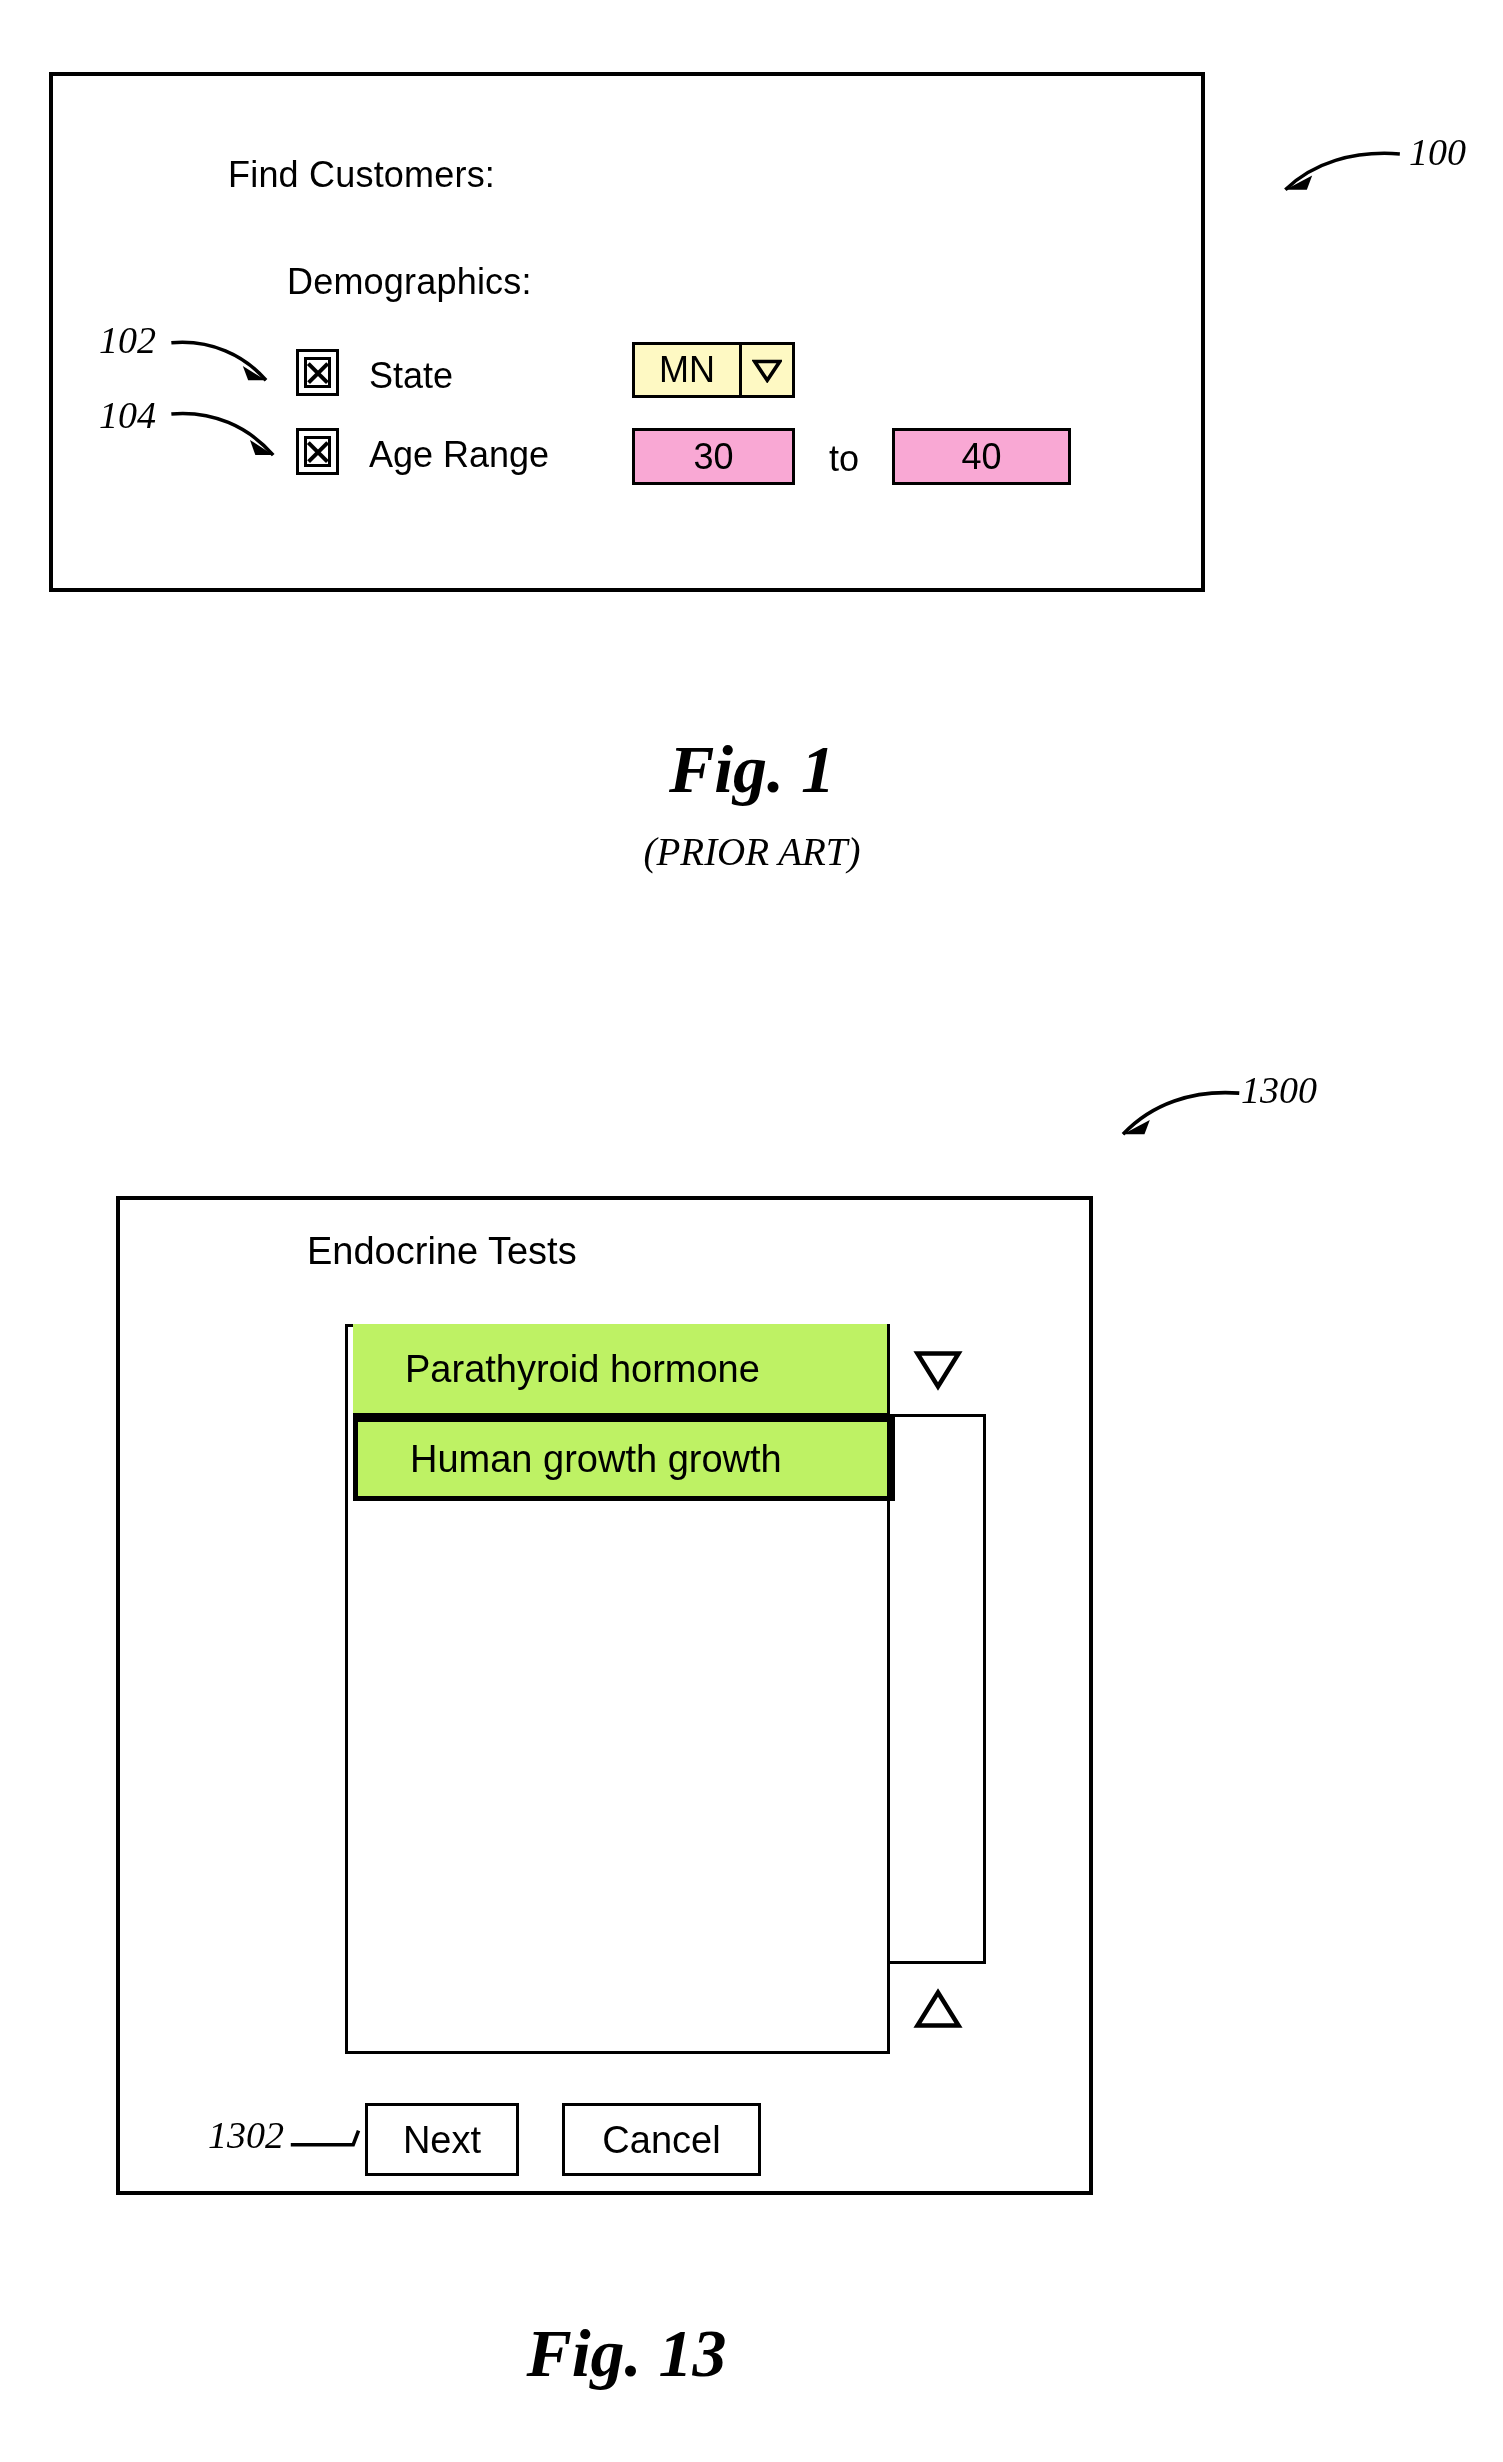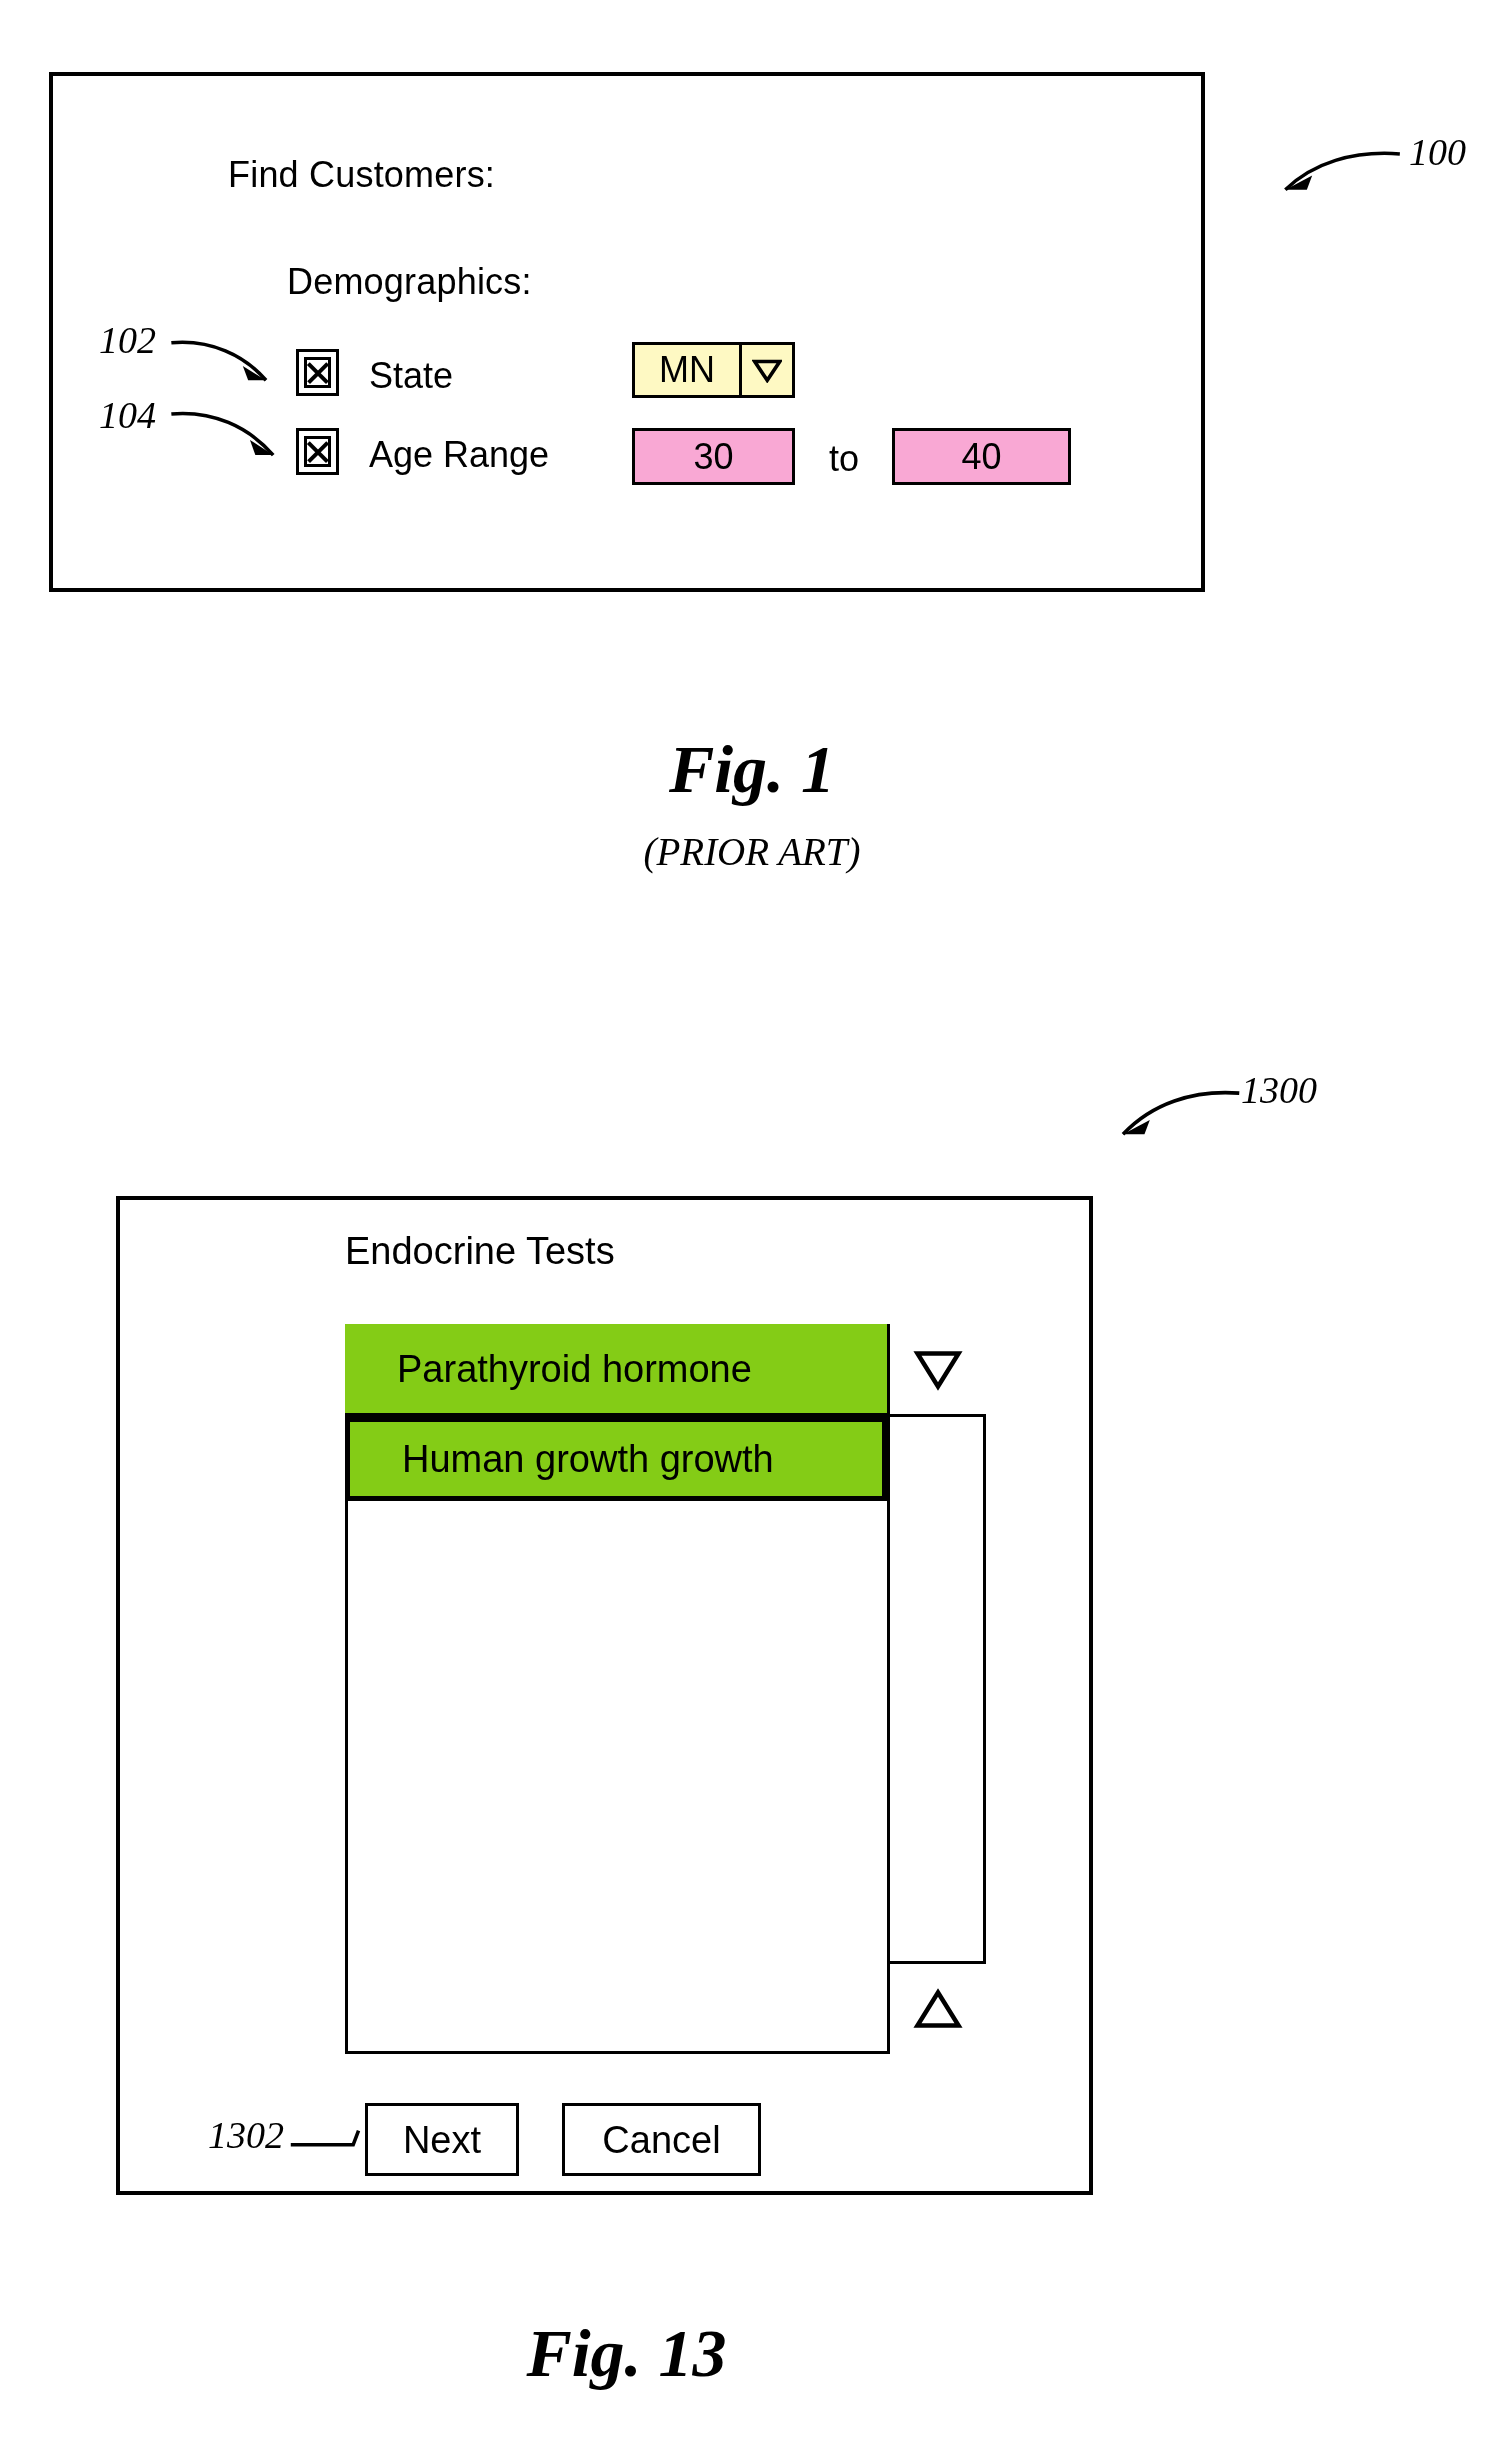--- a/index.html
+++ b/index.html
@@ -158,21 +158,21 @@
     left: 116px;
     top: 1196px;
     width: 977px;
     height: 999px;
     border: 4.5px solid #000;
     box-sizing: border-box;
     background: #fff;
   }
 
   #fig13-title {
-    left: 345px;
+    left: 307px;
     top: 1232px;
     font-size: 38px;
     line-height: 1;
     white-space: nowrap;
   }
 
   
   #fig13-listwrap {
     left: 345px;
     top: 1324px;
@@ -210,28 +210,28 @@
     align-items: center;
     justify-content: center;
     background: #fff;
   }
   .lb-scroll-btn.top    { top: 0;    border-bottom: 3.6px solid #000; }
   .lb-scroll-btn.bottom { bottom: 0; border-top: 3.6px solid #000; }
 
   
   .lb-item {
     position: absolute;
-    left: 0;
+    left: 8px;
     width: 542px;
     box-sizing: border-box;
     display: flex;
     align-items: center;
     font-size: 38px;
     line-height: 1;
-    background: #84cc16;
+    background: #bef264;
   }
   .lb-item .txt { padding-left: 52px; }
 
   .lb-item.first {
     top: 0;
     height: 93px;
     border-bottom: 4.5px solid #000;
   }
   .lb-item.selected {
     top: 93px;

